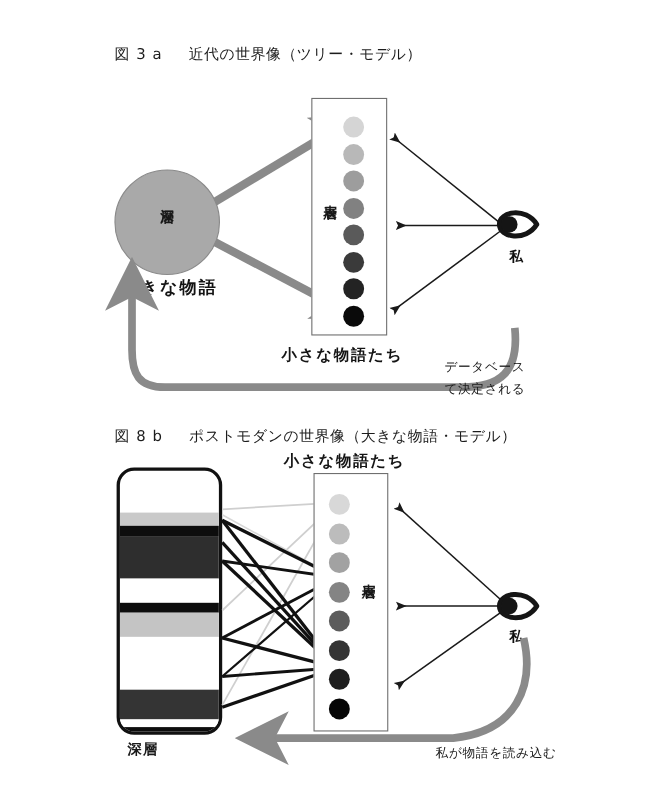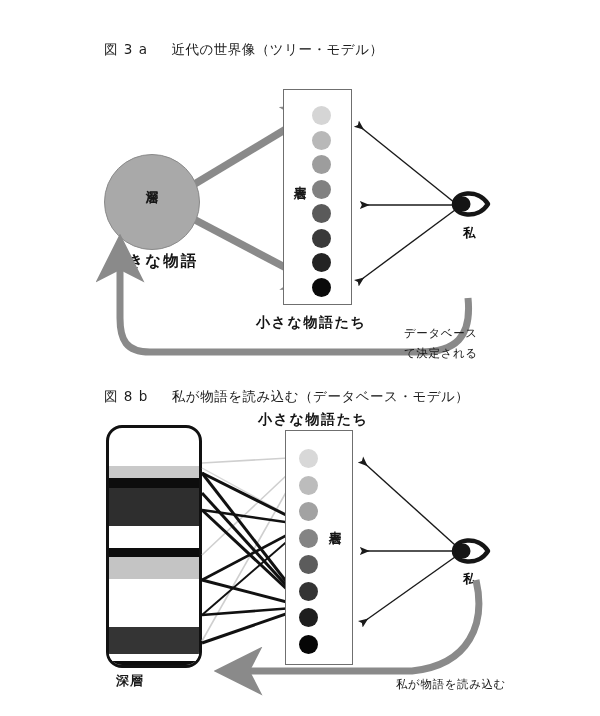--- a/index.html
+++ b/index.html
@@ -174,21 +174,21 @@
 
     <div class="abs lbl-small" style="left:404px; top:326px;">データベース</div>
     <div class="abs lbl-small" style="left:404px; top:346px;text-align:center;">て決定される</div>
   </div>
 
   <div class="abs" style="left:0;top:375px;width:600px;height:341px;">
 
     <div class="abs fig-title" style="left:104px; top:13px;">
       <span class="num">図 8 b</span>
       <span style="display:inline-block;width:14px;"></span>
-      <span>私が物語を読み込む（データベース・モデル）</span>
+      <span>ポストモダンの世界像（大きな物語・モデル）</span>
     </div>
 
     <div class="abs lbl-mid" style="left:258px; top:36px;">小さな物語たち</div>
 
     <div class="abs db-box" style="left:106px; top:50px; width:96px; height:243px;">
       <div id="db-bands" style="position:absolute;inset:0;">
           <div class="db-band" style="top: 38px; height: 12px; background: rgb(201, 201, 201);"></div>
           <div class="db-band" style="top: 50px; height: 10px; background: rgb(13, 13, 13);"></div>
           <div class="db-band" style="top: 60px; height: 38px; background: rgb(46, 46, 46);"></div>
           <div class="db-band" style="top: 98px; height: 22px; background: rgb(255, 255, 255);"></div>

